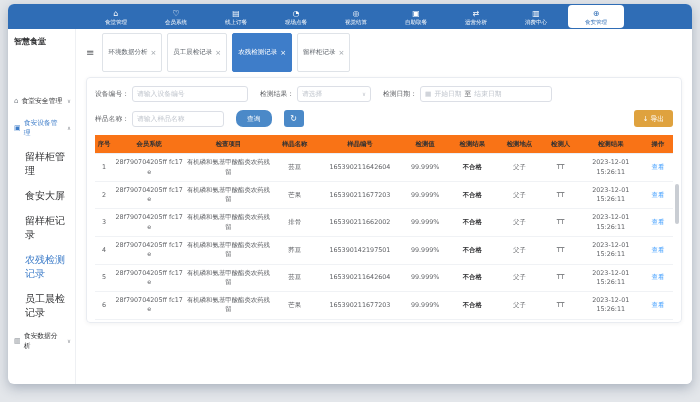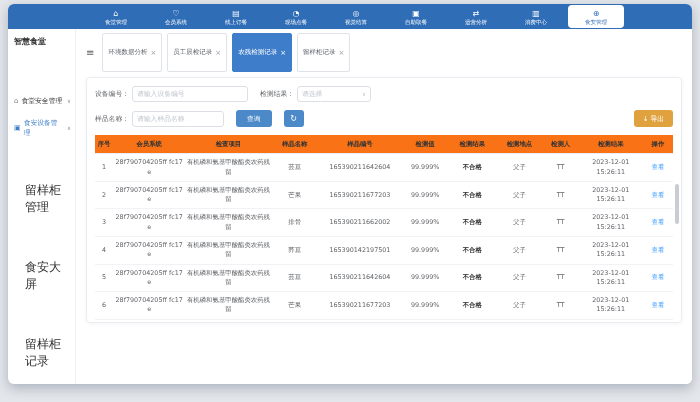--- a/index.html
+++ b/index.html
@@ -19,21 +19,21 @@
   
   .appbody { flex:1; display:flex; min-height:0; }
   .sidebar { width:68px; flex:0 0 68px; border-right:1px solid #eef0f3; display:flex; flex-direction:column;gap:37px; }
   .logo { padding:7px 6px 6px; font-size:8px; font-weight:bold; color:#303133; }
   .menu { flex:1; }
   .mgroup { display:flex; align-items:center; gap:3px; padding:6px 4px 6px 6px; font-size:6.8px; color:#303133; cursor:pointer; }
   .mgroup .gicon { font-size:7px; color:#7a8088; }
   .mgroup .chev { margin-left:auto; font-size:5.5px; color:#909399; }
   .mgroup.on { color:#3e7dc9; }
   .mgroup.on .gicon { color:#3e7dc9; }
-  .msub { padding:5.5px 4px 5.5px 17px; font-size:12px; color:#303133; cursor:pointer;margin-top:32px; }
+  .msub { padding:5.5px 4px 5.5px 17px; font-size:10px; color:#303133; cursor:pointer; }
   .msub.on { color:#3e7dc9; }
   .sfoot { border-top:1px solid #eef0f3; padding:6px 3px; display:flex; align-items:center; gap:3px;
            font-size:6px; color:#5a6068; }
   .sfoot .ficon { font-size:7px; color:#7a8088; }
 
   
   .content { flex:1; display:flex; flex-direction:column; min-width:0; background:#fff; }
   .tabstrip { display:flex; align-items:center; gap:5px; padding:4px 10px 3px; }
   .burger { font-size:10px; color:#606266; margin-right:3px; cursor:pointer; }
   .tab { display:flex; align-items:center; gap:3px; font-size:6.5px; color:#595f66; border:1px solid #dfe3e8;
@@ -51,21 +51,21 @@
           gap:3px; padding:0 4px; background:#fff; color:#bfc4cc; }
   .ctrl input { border:none; outline:none; width:100%; font-size:6.8px; color:#606266; }
   .ctrl input::placeholder { color:#bfc4cc; }
   .tagchip { background:#f0f2f5; border-radius:2px; padding:1px 3px; color:#909399; display:flex; gap:2px; align-items:center; font-size:6.3px; }
   .morechip { background:#f0f2f5; border-radius:2px; padding:1px 3px; color:#909399; font-size:6.3px; }
   .chevctl { margin-left:auto; font-size:5.5px; color:#c0c4cc; }
   .w-stall { width:120px; } .w-dev { width:116px; } .w-res { width:74px; } .w-date { width:132px; } .w-sample { width:92px; }
   .sep { color:#606266; }
   .btn { height:17px; display:flex; align-items:center; justify-content:center; border-radius:3px;
          font-size:6.8px; color:#fff; cursor:pointer; border:none; }
-  .btn-primary { background:#4b89c8; padding:0 11px; }
+  .btn-primary { background:#4b89c8; padding:0 11px;border-radius:7px; }
   .btn-reset { background:#4b89c8; width:20px; font-size:8px; }
   .btn-export { background:#dfa23e; padding:0 9px; margin-left:auto; gap:2px; }
 
   table.tbl { width:100%; border-collapse:collapse; table-layout:fixed; font-size:6.4px; color:#606266; text-align:center; }
   .tbl th { font-weight:bold; color:#303133; padding:5px 1px; border-bottom:1px solid #ebeef5; background:#f97316; line-height:1.3; }
   .tbl td { padding:4px 1px; border-bottom:1px solid #f0f2f5; line-height:1.45; word-break:break-word; }
   .tbl td.brk { word-break:break-all; }
   .result { font-weight:bold; color:#303133; }
   .link { color:#409eff; cursor:pointer; }
   .scrollthumb { position:absolute; right:2px; top:106px; width:4px; height:40px; background:#c9cdd3; border-radius:2px; }
@@ -183,20 +183,29 @@
             <span>设备编号：</span>
             <div class="ctrl w-dev">
               <input placeholder="请输入设备编号" style="">
             </div>
           </div>
           <div class="fgroup">
             <span>检测结果：</span>
             <div class="ctrl w-res">
               <span>请选择</span>
               <span class="chevctl">∨</span>
+            </div>
+          </div>
+          <div class="fgroup">
+            <span>检测日期：</span>
+            <div class="ctrl w-date">
+              <span>▦</span>
+              <span>开始日期</span>
+              <span class="sep">至</span>
+              <span>结束日期</span>
             </div>
           </div>
         </div>
 
         <div class="frow">
           <div class="fgroup">
             <span>样品名称：</span>
             <div class="ctrl w-sample">
               <input placeholder="请输入样品名称" style="">
             </div>

